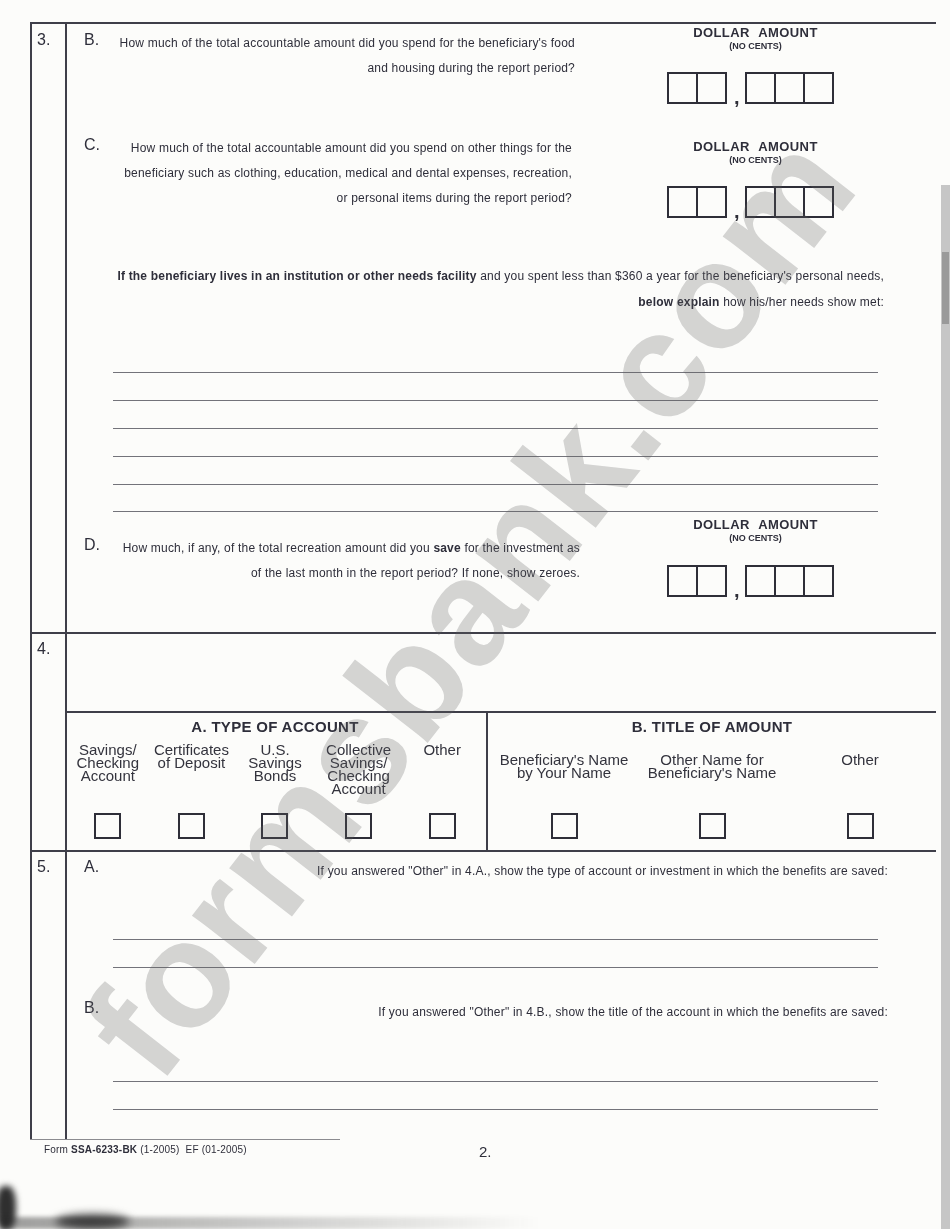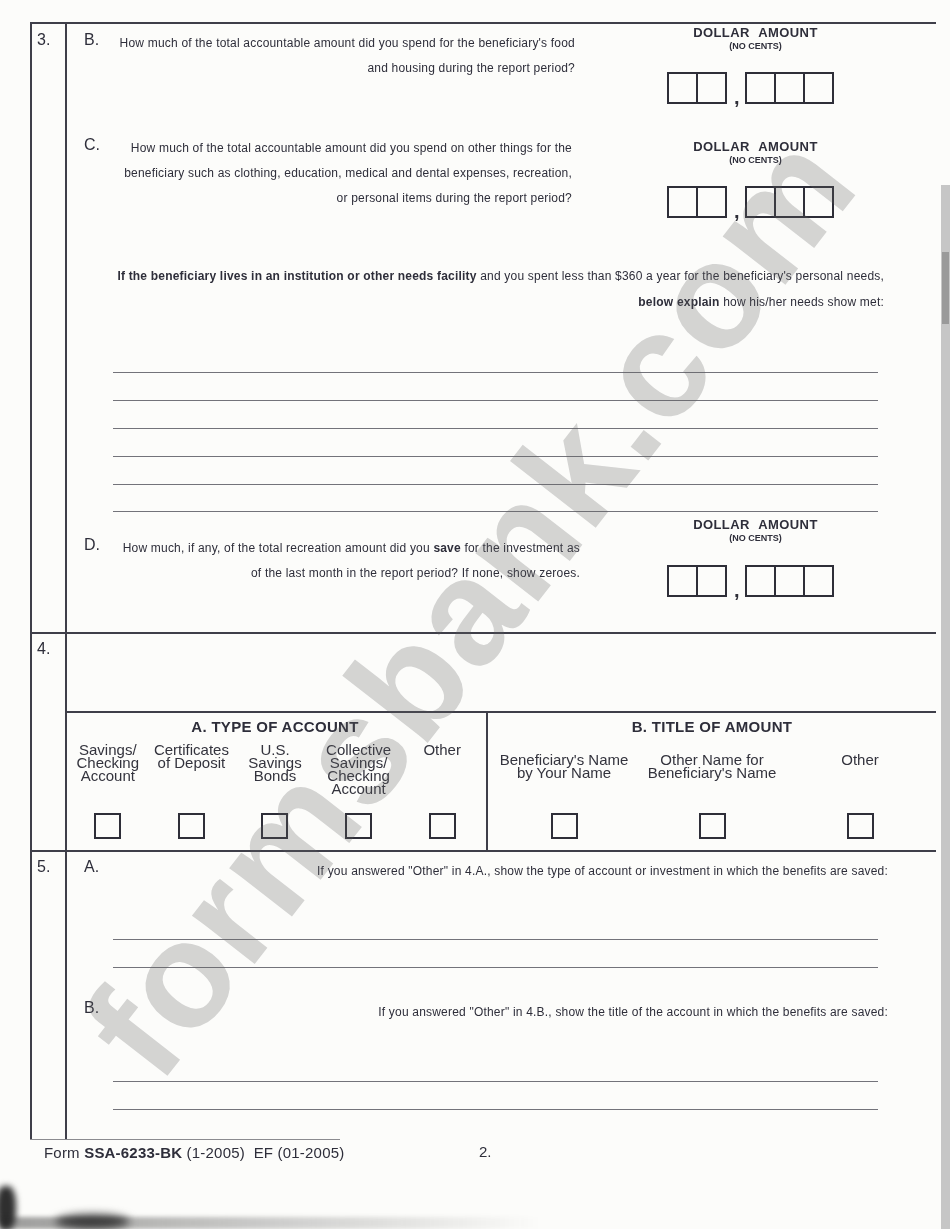--- a/index.html
+++ b/index.html
@@ -32,21 +32,21 @@
   .tablecols { display:flex; margin-top:8px; }
   .tcol { flex:1; display:flex; flex-direction:column; align-items:center; justify-content:space-between; height:96px; }
   .tcol.pad { padding-top:10px; }
   .watermark {
     position:absolute; left:470px; top:605px;
     transform:translate(-50%,-50%) rotate(-52deg);
     font-size:150px; font-weight:bold; letter-spacing:2px;
     color:rgba(95,95,95,0.26); white-space:nowrap;
     z-index:50; pointer-events:none;
   }
-  .footer-text { font-size:15px; letter-spacing:0.2px; }
+  .footer-text { font-size:10px; letter-spacing:0.2px; }
   .pre { white-space:pre; }
   .pagenum { font-size:15px; }
   
   .scan-strip { position:absolute; right:0; top:185px; width:9px; height:1044px; background:#c6c6c6; }
   .scan-strip-dark { position:absolute; right:1px; top:252px; width:7px; height:72px; background:#9a9a9a; }
   .smudge1 { position:absolute; left:-4px; top:1186px; width:20px; height:44px; background:#2f2f2f; border-radius:40%; filter:blur(3px); }
   .smudge2 { position:absolute; left:55px; top:1214px; width:75px; height:15px; background:#474747; border-radius:50%; filter:blur(4px); }
   .bottomband { position:absolute; left:0; top:1217px; width:540px; height:12px;
     background:linear-gradient(to right, rgba(40,40,40,0.45), rgba(40,40,40,0)); filter:blur(2px); }
 </style>

